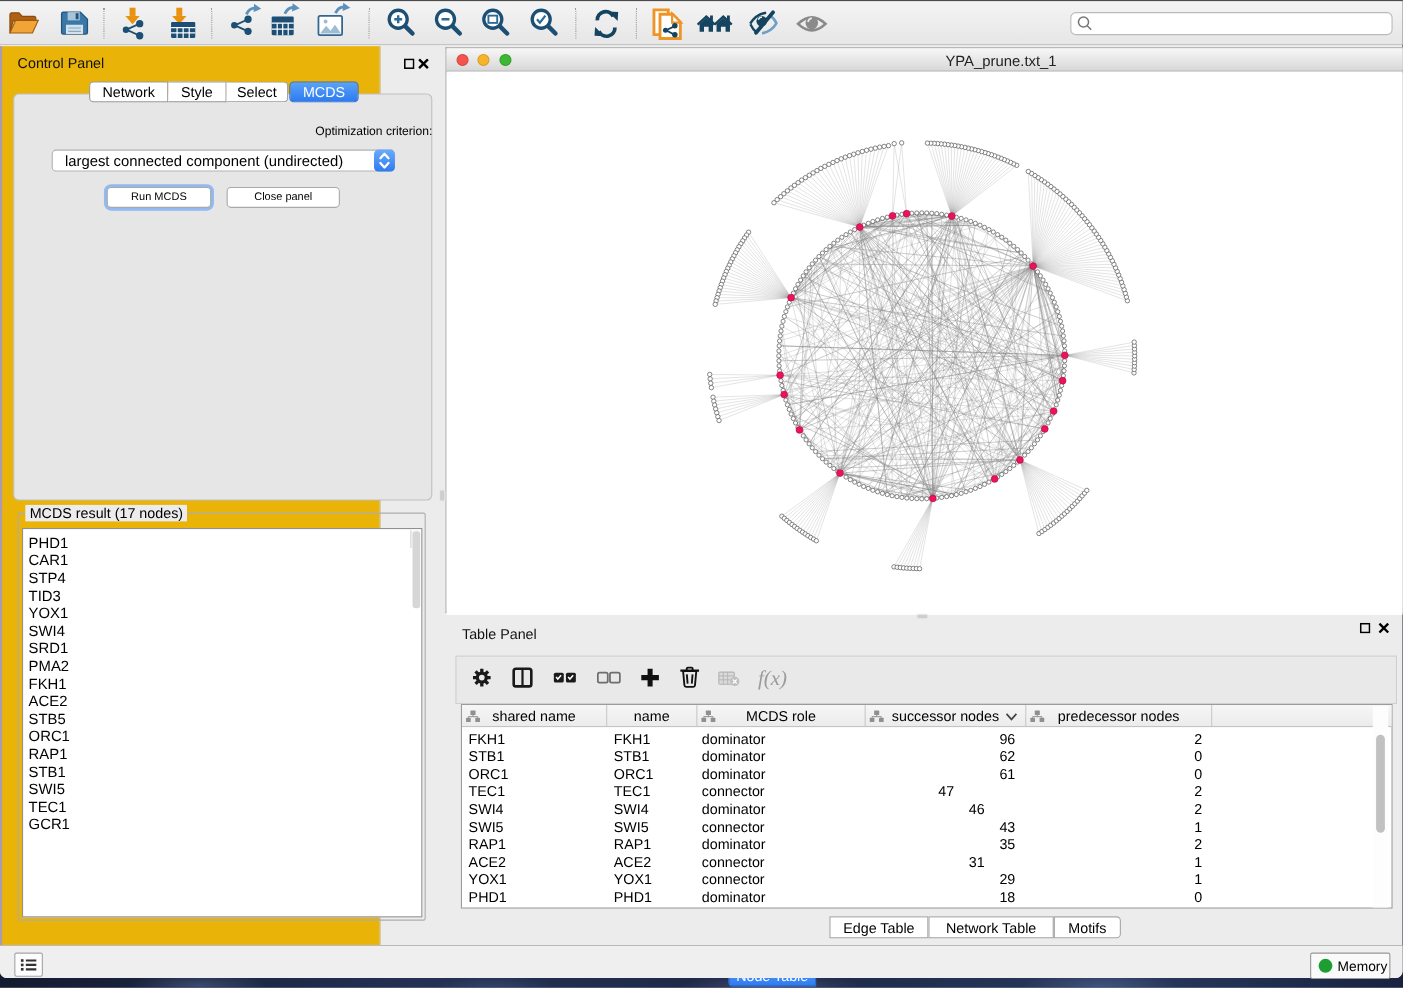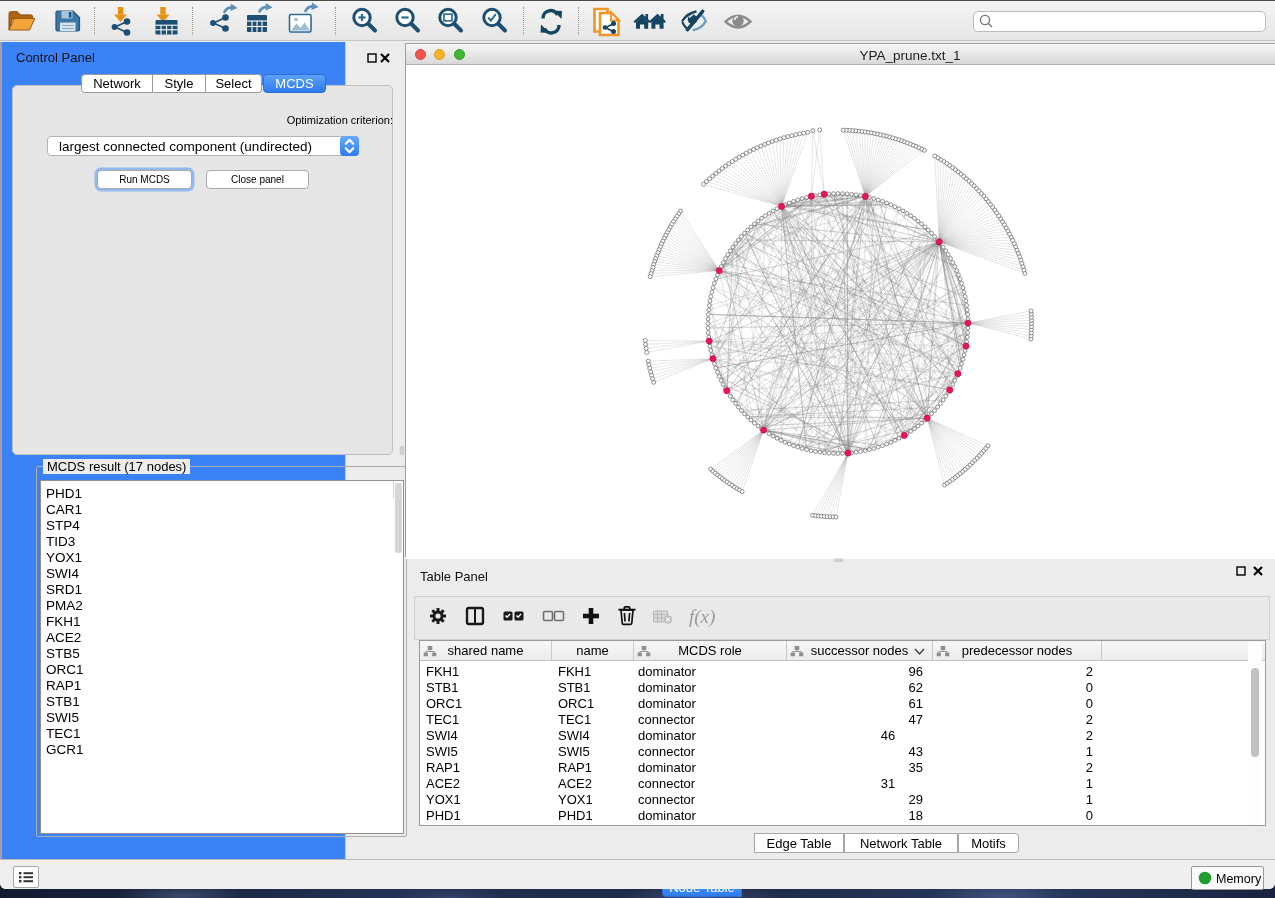--- a/index.html
+++ b/index.html
@@ -16,42 +16,42 @@
 
 #toolbar { position:absolute; left:0; top:0; width:1275px; height:41px;
   background:linear-gradient(#f4f4f4,#e6e6e6); border-top:1px solid #4a4a4a;
   border-bottom:1px solid #c4c4c4; }
 .tsep { position:absolute; top:6px; height:28px; width:0;
   border-left:1px dotted #9a9a9a; }
 #searchbox { position:absolute; left:973px; top:10px; width:293px; height:21px;
   background:#fff; border:1px solid #bbb; border-radius:5px; }
 
 #cpanel { position:absolute; left:0; top:42px; width:346px; height:817px;
-  background:#3b82f6; border-left:2px solid #a99bb0; border-right:1px solid #cccccc; }
+  background:#eab308; border-left:2px solid #a99bb0; border-right:1px solid #cccccc; }
 .ptitle { position:absolute; font-size:13px; color:#111; }
 .wicon { position:absolute; font-size:12px; color:#000; }
 #tabgroup { position:absolute; left:79px; top:32px; height:19px; }
 .tab { position:absolute; top:0; height:19px; font-size:13px; color:#000;
   background:#fff; border:1px solid #9b9b9b; text-align:center; line-height:18px; }
 .tabsel { background:linear-gradient(#59a3f8,#2e7bf0); color:#fff; border:1px solid #2e6fd8;
   border-radius:4px; }
 #tabpanel { position:absolute; left:10px; top:43px; width:381px; height:370px;
   background:#e6e6e7; border:1px solid #c0c0c0; border-radius:5px; }
 #optlabel { position:absolute; left:0; top:29px; width:381px; text-align:right;
   font-size:11px; color:#000; }
 #dropdown { position:absolute; left:35px; top:51px; width:312px; height:20px;
   background:#fff; border:1px solid #b3b3b3; border-radius:4px;
   font-size:13.5px; line-height:19px; padding-left:11px; color:#000; }
 #ddcap { position:absolute; right:-1px; top:-1px; width:19px; height:20px;
   background:linear-gradient(#6aabfa,#2e7bf0); border-radius:4px; }
 .btn { position:absolute; height:19px; background:#fff; border:1px solid #a9a9a9;
   border-radius:4px; font-size:10px; text-align:center; line-height:18px; color:#000; }
 
 #fieldset { position:absolute; left:14px; top:424px; width:371px; height:371px;
-  border:1px solid #adadad; border-radius:2px;margin-left:20px; }
+  border:1px solid #adadad; border-radius:2px; }
 #legend { position:absolute; left:6px; top:-8px; background:#ececec; padding:0 4px;
   font-size:13px; color:#000; }
 #mlist { position:absolute; left:3px; top:13px; width:364px; height:354px;
   background:#fff; border:1px solid #919191; font-size:13.5px; color:#000; }
 #mlist div { height:16px; line-height:16px; padding-left:5px; }
 #mscroll { position:absolute; right:1px; top:1px; width:9px; height:353px;
   background:#fafafa; border-left:1px solid #d5d5d5; }
 
 #netwin { position:absolute; left:405px; top:43px; width:870px; height:514px;
   border:1px solid #9e9e9e; border-right:none; background:#fff; }
@@ -1380,21 +1380,21 @@
 <span style="left:6px;">ORC1</span>
             <span style="left:138px;">ORC1</span>
 <span style="left:218px;">dominator</span>
 <span style="left:433px; width:70px; text-align:right;">61</span>
 <span style="left:603px; width:70px; text-align:right;">0</span>
           </div>
 <div class="trow" style="top:71px;">
 <span style="left:6px;">TEC1</span>
             <span style="left:138px;">TEC1</span>
 <span style="left:218px;">connector</span>
-<span style="left:433px; width:70px; text-align:right;">47</span>
+<span style="left:433px; width:70px; ">47</span>
 <span style="left:603px; width:70px; text-align:right;">2</span>
           </div>
 <div class="trow" style="top:87px;">
 <span style="left:6px;">SWI4</span>
             <span style="left:138px;">SWI4</span>
 <span style="left:218px;">dominator</span>
 <span style="left:433px; width:70px; text-align:center;">46</span>
 <span style="left:603px; width:70px; text-align:right;">2</span>
           </div>
 <div class="trow" style="top:103px;">

